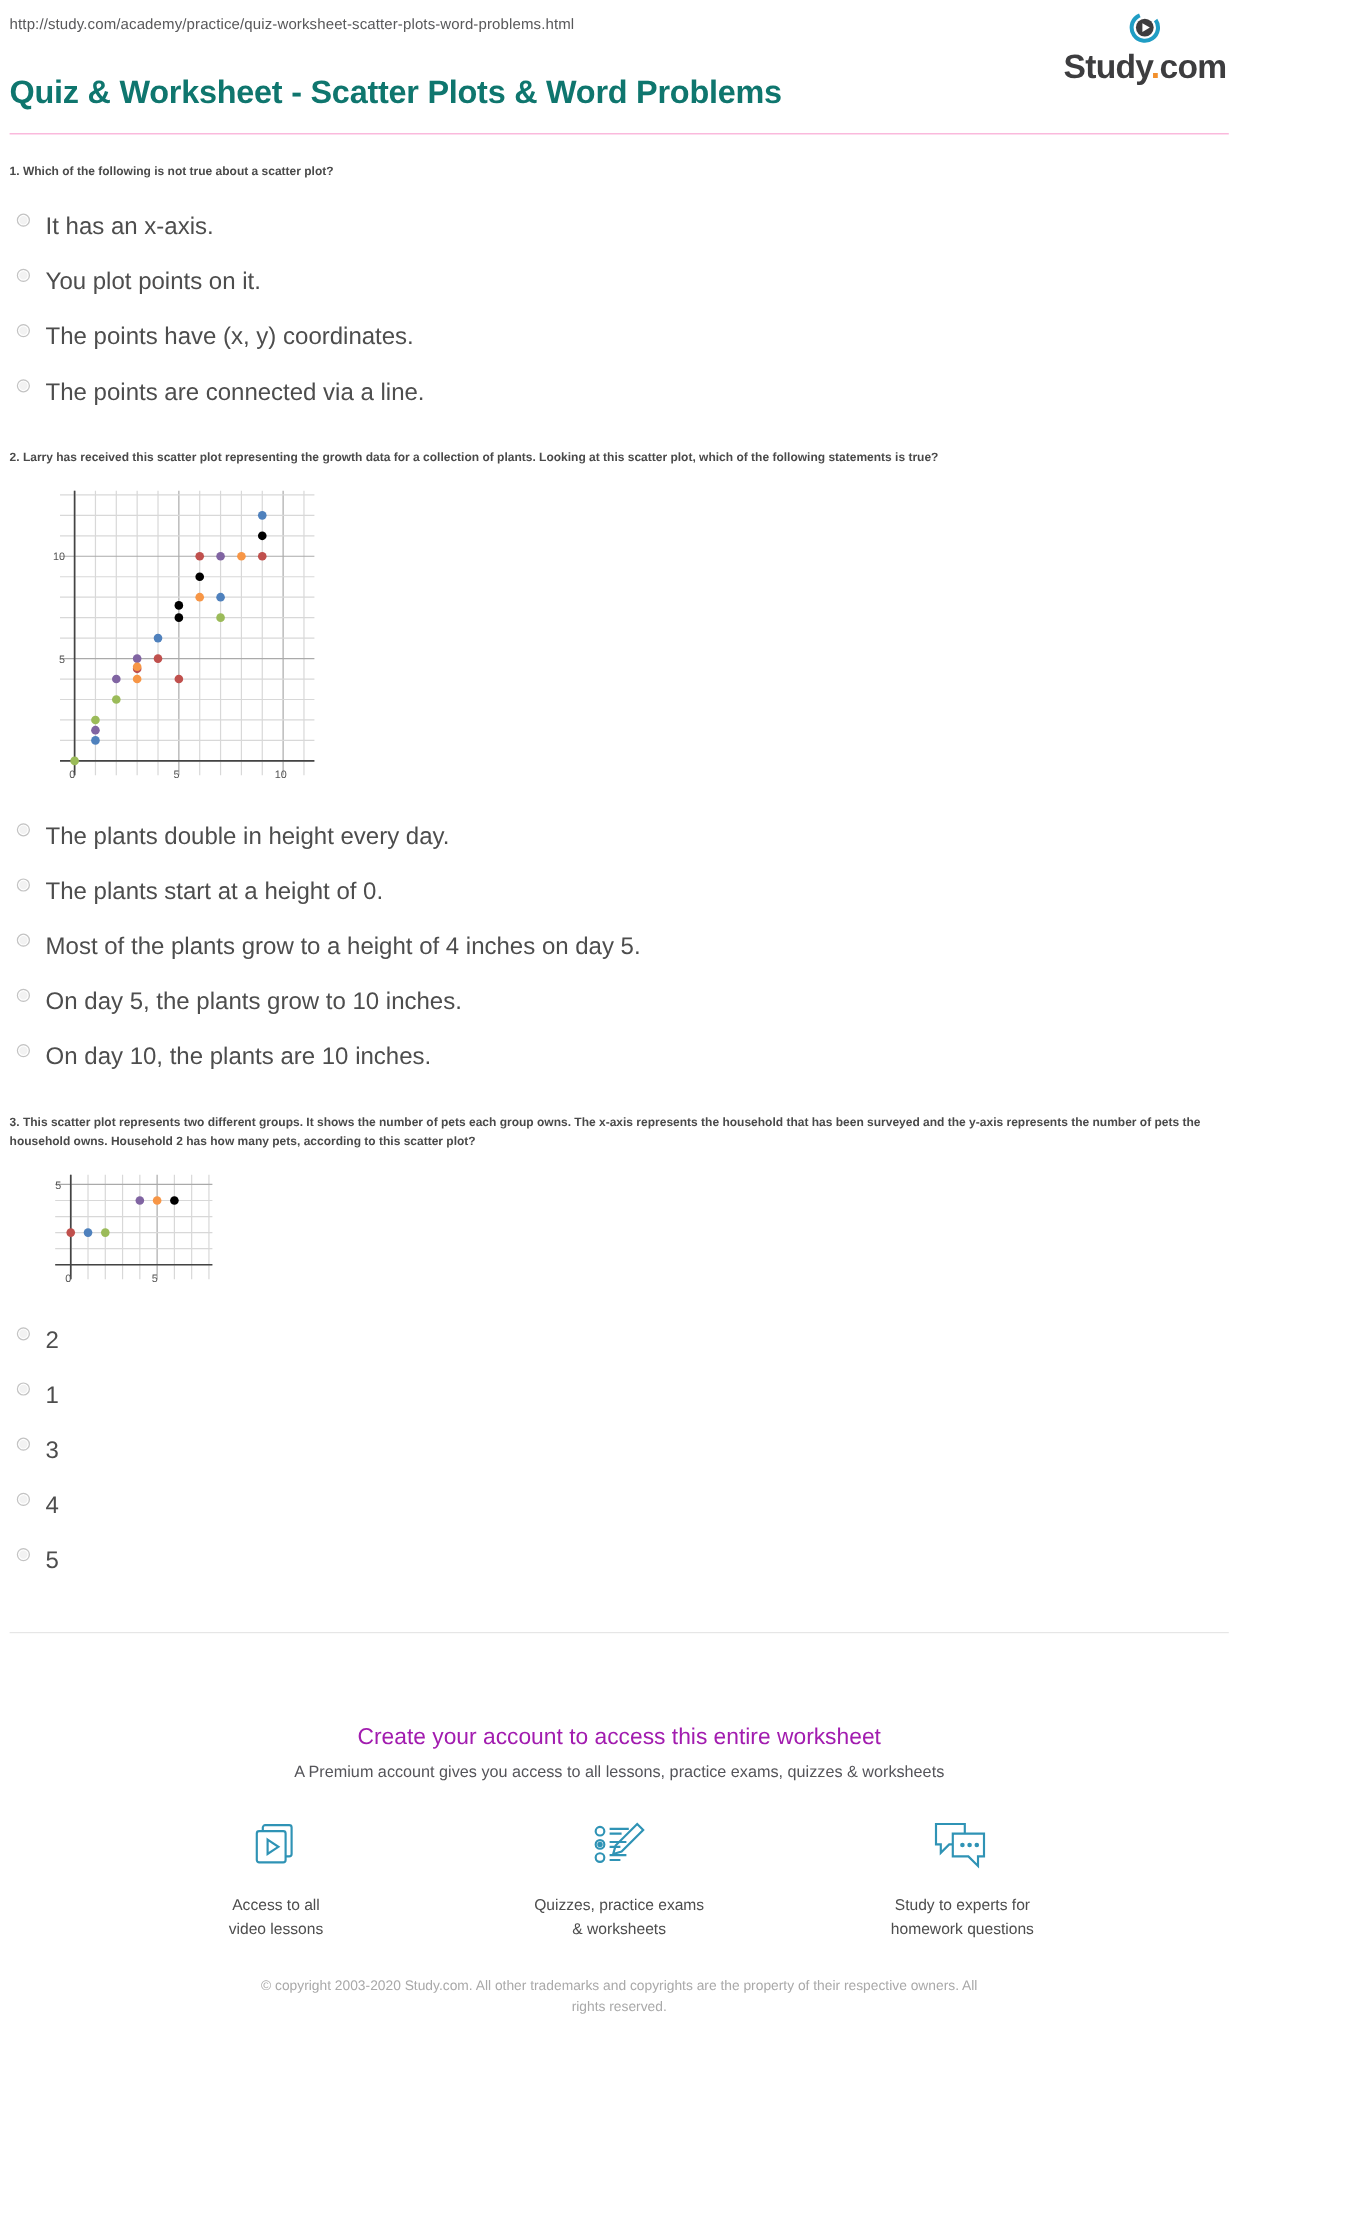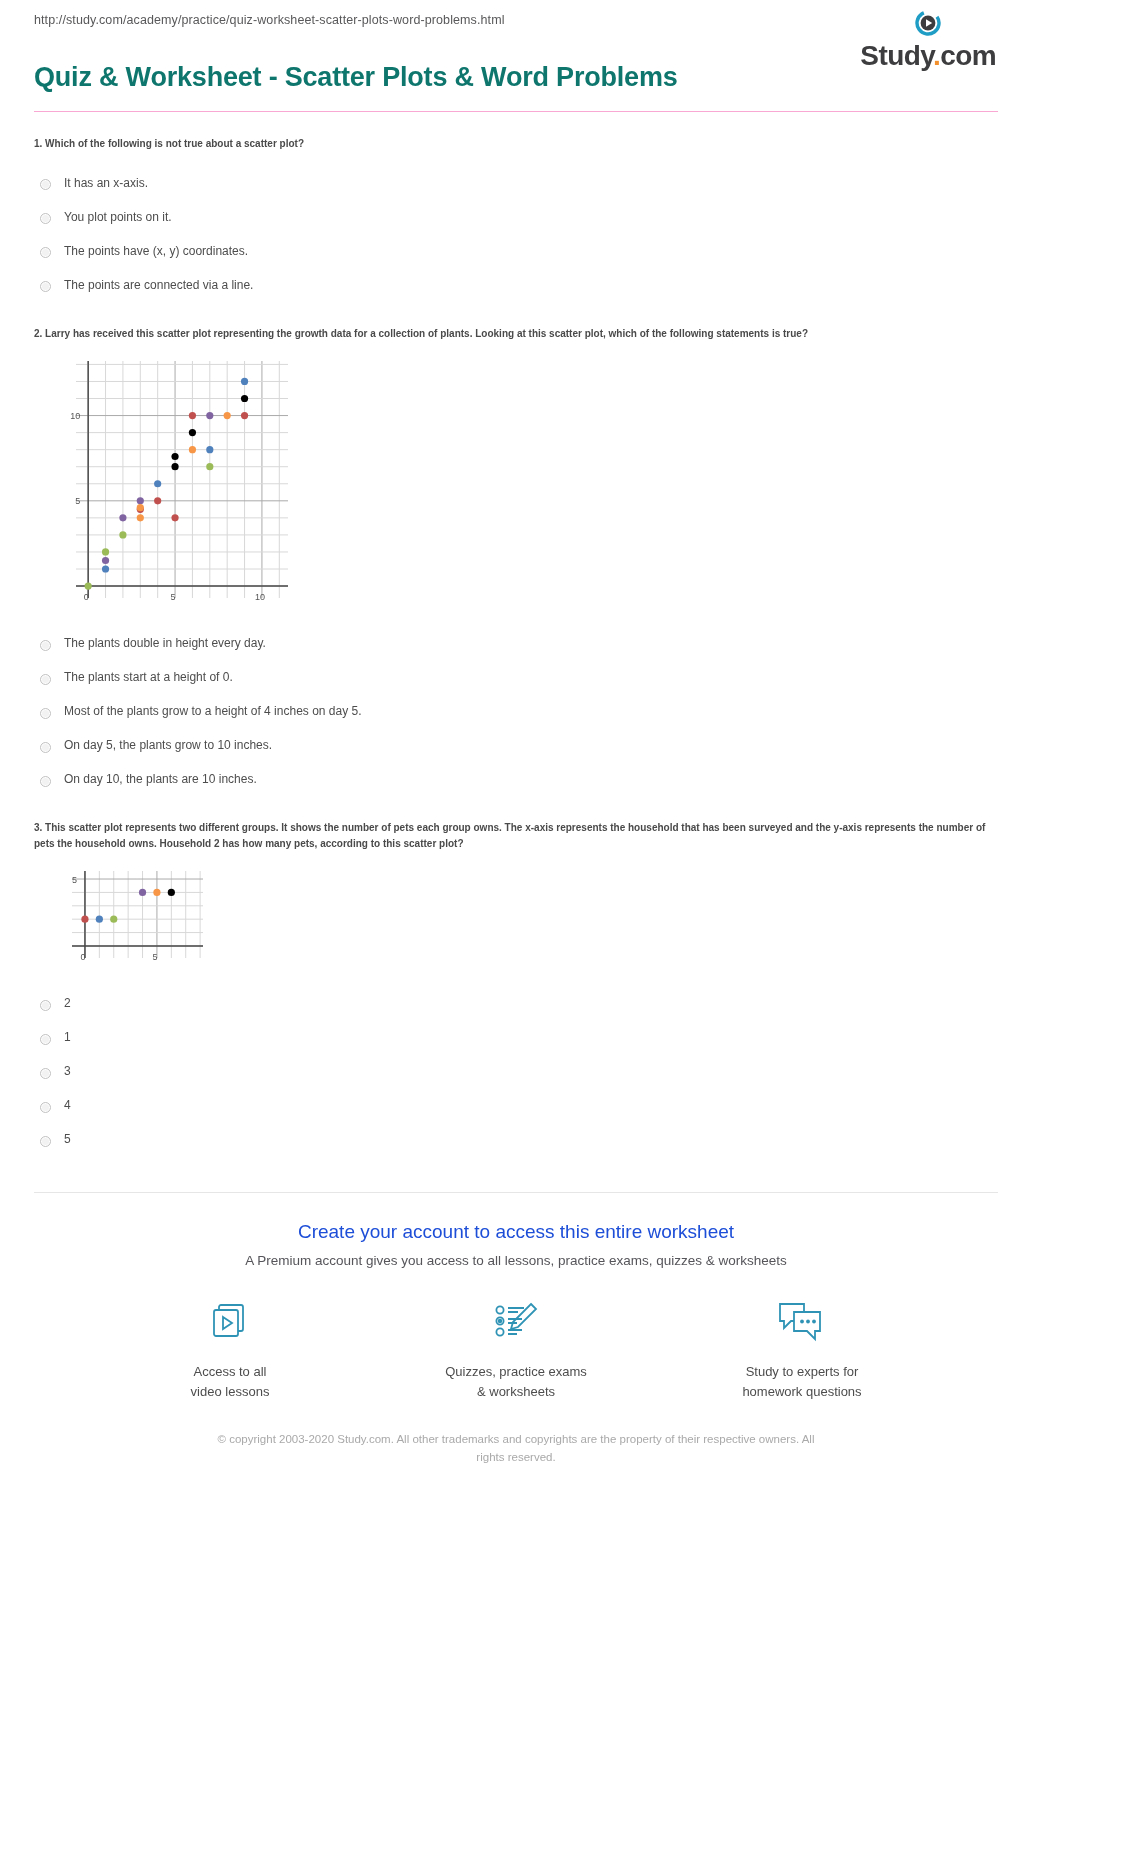--- a/index.html
+++ b/index.html
@@ -5,21 +5,21 @@
   * { box-sizing: border-box; }
   html, body { margin:0; padding:0; }
   body {
     width: 1140px;
     min-height: 1855px;
     background: #ffffff;
     font-family: "Liberation Sans", sans-serif;
     color: #4a4a4a;
     -webkit-font-smoothing: antialiased;
   }
-  .page { width:1032px; position:relative; padding: 0 34px; }
+  .page { width:1032px; position:relative; padding: 0 8px; }
 
   
   .topbar {
     display:flex; align-items:flex-start; justify-content:space-between;
     padding: 10px 0 0 0;
     height: 46px;
   }
   .url {
     font-size: 12.5px; color:#58585a; letter-spacing:0.1px;
     font-family:"Liberation Sans", sans-serif;
@@ -41,43 +41,43 @@
   }
 
   
   .question {
     font-size: 10px; font-weight:700; color:#4a4a4a;
     line-height: 1.55; margin: 24px 0 14px 0;
   }
   .q-block { margin-bottom: 8px; }
   .options { margin: 0 0 0 2px; padding:0; list-style:none; }
   .option {
-    display:flex; align-items:center; gap:13px;
+    display:flex; align-items:flex-start; gap:13px;
     padding: 8px 0 8px 4px;
-    font-size: 12px; color:#4d4d4d; line-height:1.5;
+    font-size: 20px; color:#4d4d4d; line-height:1.5;
   }
   .radio {
     width:11px; height:11px; border-radius:50%;
     border:1px solid #c3c3c3; background:#f2f2f2;
     flex: 0 0 auto; margin-top: 4px;
     box-shadow: inset 0 0 0 1px #ffffff;
   }
 
   
   .plot-wrap { margin: 10px 0 6px 10px; }
   .plot { display:block; }
 
   
   .footer {
     margin-top: 36px;
     border-top: 1px solid #e6e6e6;
     padding-top: 28px;
     text-align:center;
   }
-  .promo-title { font-size:19px; color:#1d4ed8; font-weight:400; margin-bottom:10px; }
+  .promo-title { font-size:19px; color:#a21caf; font-weight:400; margin-bottom:10px;margin-top:48px; }
   .promo-sub { font-size:13.5px; color:#55555a; margin-bottom: 28px; }
   .features { display:flex; justify-content:center; gap:96px; margin-bottom: 30px; }
   .feature { width:190px; text-align:center; }
   .feature-ico { height:52px; display:flex; align-items:center; justify-content:center; margin-bottom:14px; }
   .feature-label { font-size:13px; color:#4d4d4d; line-height:1.5; }
   .copyright {
     font-size: 11.5px; color:#a9a9a9; line-height:1.55;
     max-width: 620px; margin: 0 auto; padding-bottom: 22px;
   }
 </style>

